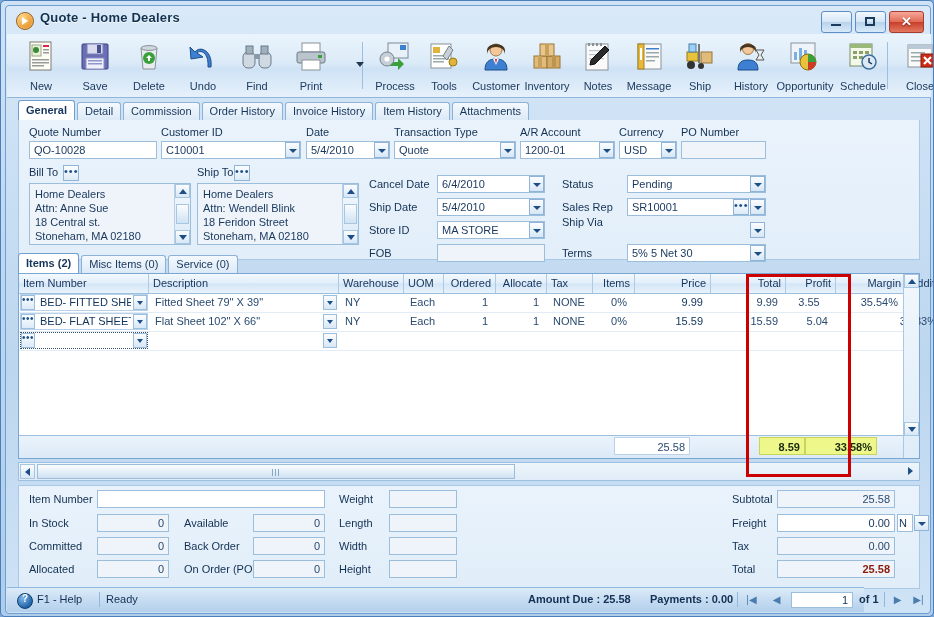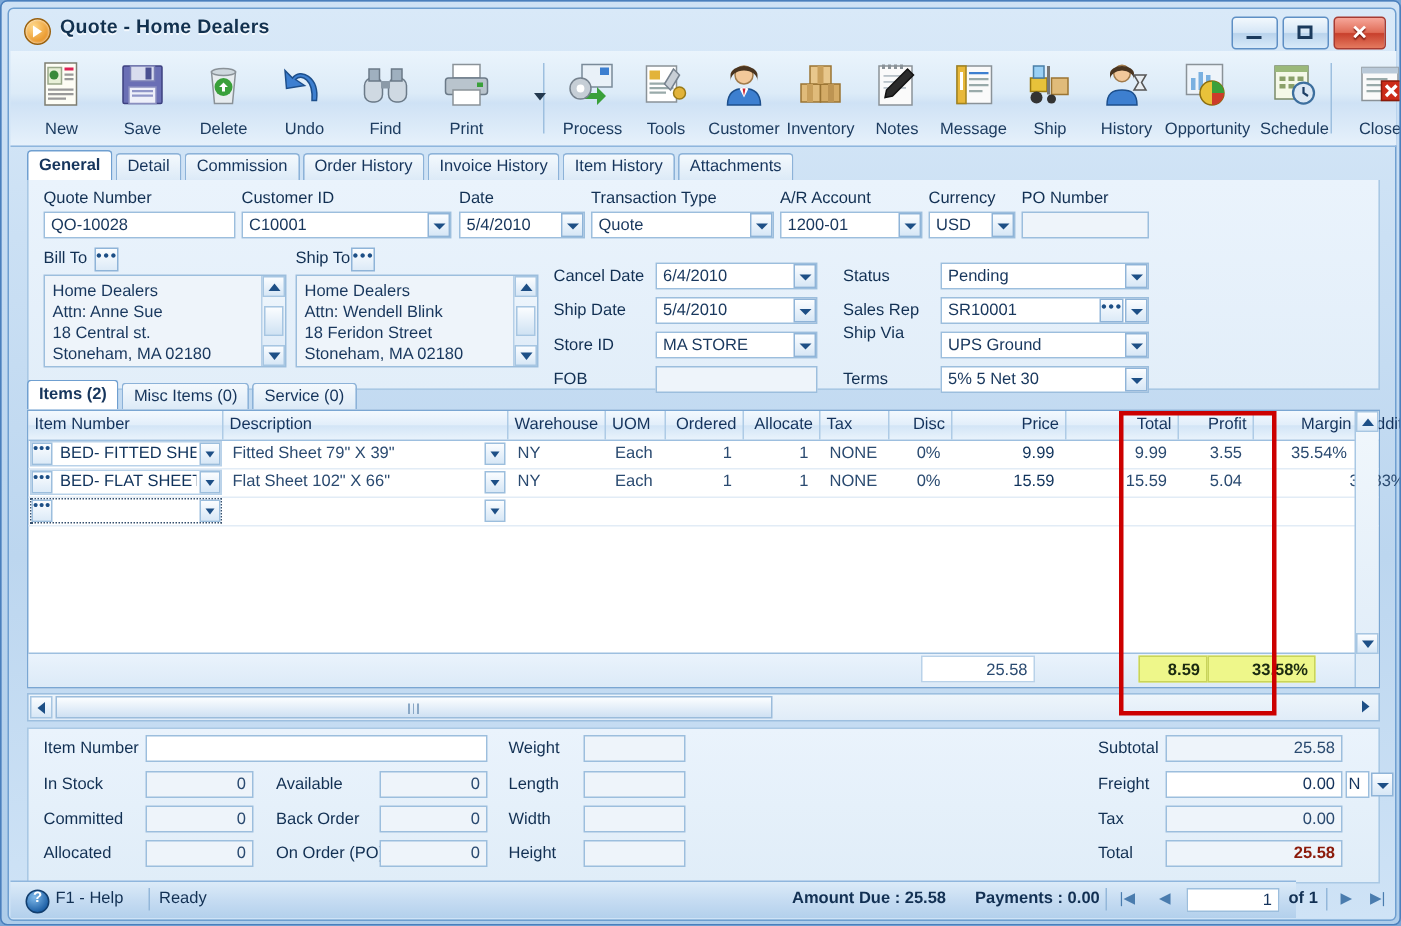--- a/index.html
+++ b/index.html
@@ -450,21 +450,20 @@
     <div class="lab" style="left:543px;top:58px">Status</div>
     <div class="fld combo" style="left:608px;top:55px;width:139px">Pending</div>
     <div class="dd" style="left:731px;top:56px"></div>
 
     <div class="lab" style="left:543px;top:81px">Sales Rep</div>
     <div class="fld combo" style="left:608px;top:78px;width:139px;padding-right:34px">SR10001</div>
     <div class="ell" style="left:714px;top:79px">•••</div>
     <div class="dd" style="left:731px;top:79px"></div>
 
     <div class="lab" style="left:543px;top:96px">Ship Via</div>
-    <div class="fld combo" style="left:608px;top:101px;width:139px">UPS Ground</div>
     <div class="dd" style="left:731px;top:102px"></div>
 
     <div class="lab" style="left:543px;top:127px">Terms</div>
     <div class="fld combo" style="left:608px;top:124px;width:139px">5% 5 Net 30</div>
     <div class="dd" style="left:731px;top:125px"></div>
   </div>
 
   <div class="itabs">
     <div class="tab sel">Items (2)</div>
     <div class="tab">Misc Items (0)</div>
@@ -473,21 +472,21 @@
 
   <div class="grid">
     <div class="ghdr">
       <div class="gh" style="left:0;width:130px">Item Number</div>
       <div class="gh" style="left:130px;width:190px">Description</div>
       <div class="gh" style="left:320px;width:65px">Warehouse</div>
       <div class="gh" style="left:385px;width:40px">UOM</div>
       <div class="gh" style="left:425px;width:52px;text-align:right">Ordered</div>
       <div class="gh" style="left:477px;width:51px;text-align:right">Allocate</div>
       <div class="gh" style="left:528px;width:46px">Tax</div>
-      <div class="gh" style="left:574px;width:42px;text-align:right">Disc</div>
+      <div class="gh" style="left:574px;width:42px;text-align:right">Items</div>
       <div class="gh" style="left:616px;width:76px;text-align:right">Price</div>
       <div class="gh" style="left:692px;width:75px;text-align:right">Total</div>
       <div class="gh" style="left:767px;width:50px;text-align:right">Profit</div>
       <div class="gh" style="left:817px;width:70px;text-align:right">Margin</div>
       <div class="gh" style="left:887px;width:60px;border-right:none">Additional Ir</div>
     </div>
 
     <div class="grow" style="top:19px">
       <div class="cellbox" style="left:1px;top:1px;width:128px"></div>
       <div class="minibtn" style="left:2px;top:2px">•••</div>
@@ -496,21 +495,21 @@
       <div class="gc" style="left:132px;top:0;width:170px">Fitted Sheet 79" X 39"</div>
       <div class="smalldd" style="left:304px;top:2px"></div>
       <div class="gc" style="left:322px;top:0;width:62px">NY</div>
       <div class="gc" style="left:387px;top:0;width:38px">Each</div>
       <div class="gc" style="left:425px;top:0;width:48px;text-align:right">1</div>
       <div class="gc" style="left:477px;top:0;width:47px;text-align:right">1</div>
       <div class="gc" style="left:530px;top:0;width:44px">NONE</div>
       <div class="gc" style="left:574px;top:0;width:38px;text-align:right">0%</div>
       <div class="gc" style="left:616px;top:0;width:72px;text-align:right;color:#10335c">9.99</div>
       <div class="gc" style="left:692px;top:0;width:71px;text-align:right">9.99</div>
-      <div class="gc" style="left:767px;top:0;width:46px;text-align:right">3.55</div>
+      <div class="gc" style="left:767px;top:0;width:46px;text-align:center">3.55</div>
       <div class="gc" style="left:817px;top:0;width:66px;text-align:right">35.54%</div>
     </div>
 
     <div class="grow" style="top:38px">
       <div class="cellbox" style="left:1px;top:1px;width:128px"></div>
       <div class="minibtn" style="left:2px;top:2px">•••</div>
       <div class="gc" style="left:17px;top:0;width:95px;color:#10335c">BED- FLAT SHEET</div>
       <div class="smalldd" style="left:114px;top:2px"></div>
       <div class="gc" style="left:132px;top:0;width:170px">Flat Sheet 102" X 66"</div>
       <div class="smalldd" style="left:304px;top:2px"></div>

